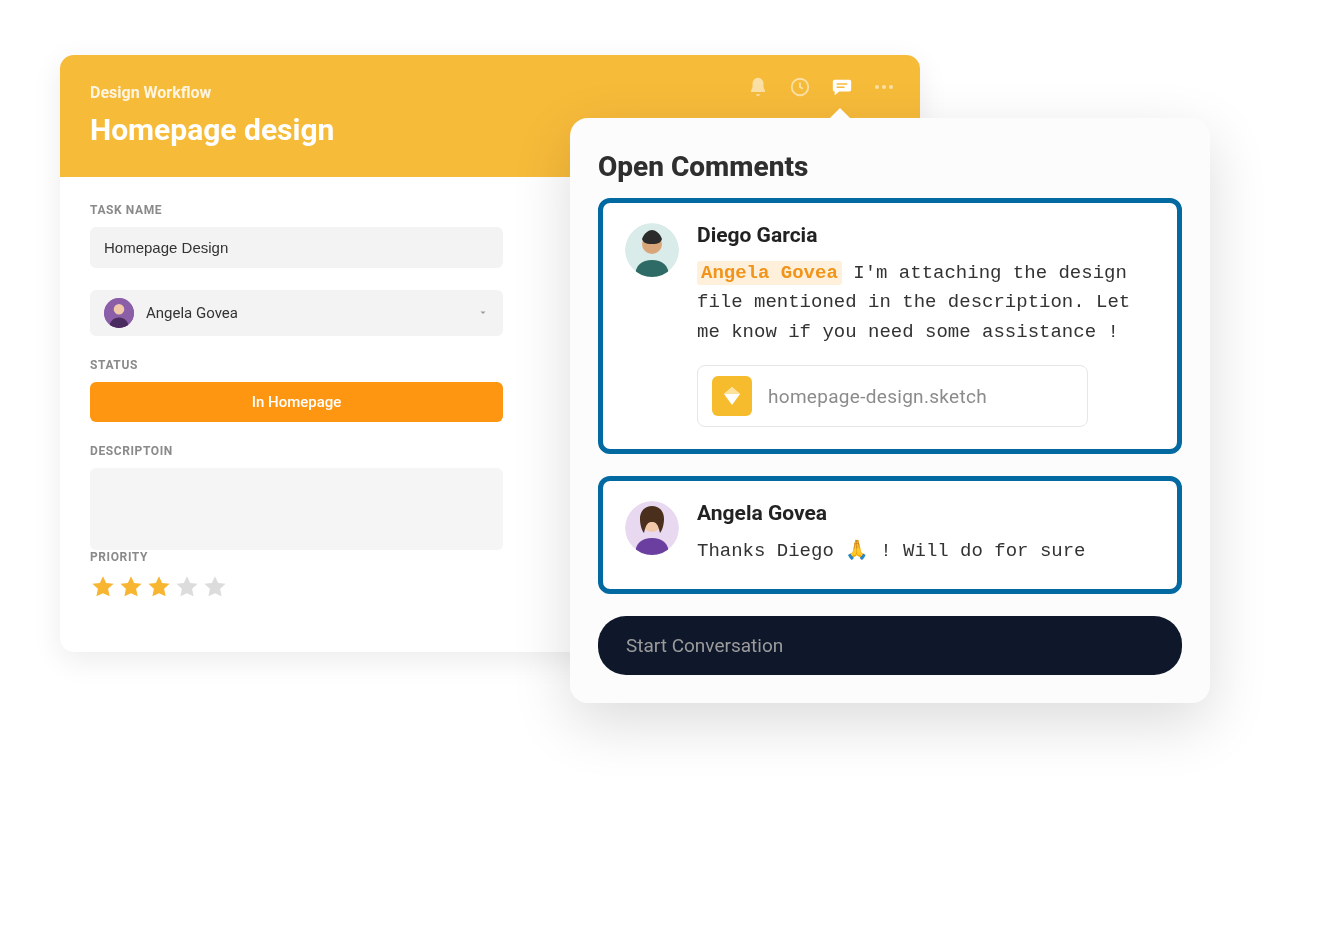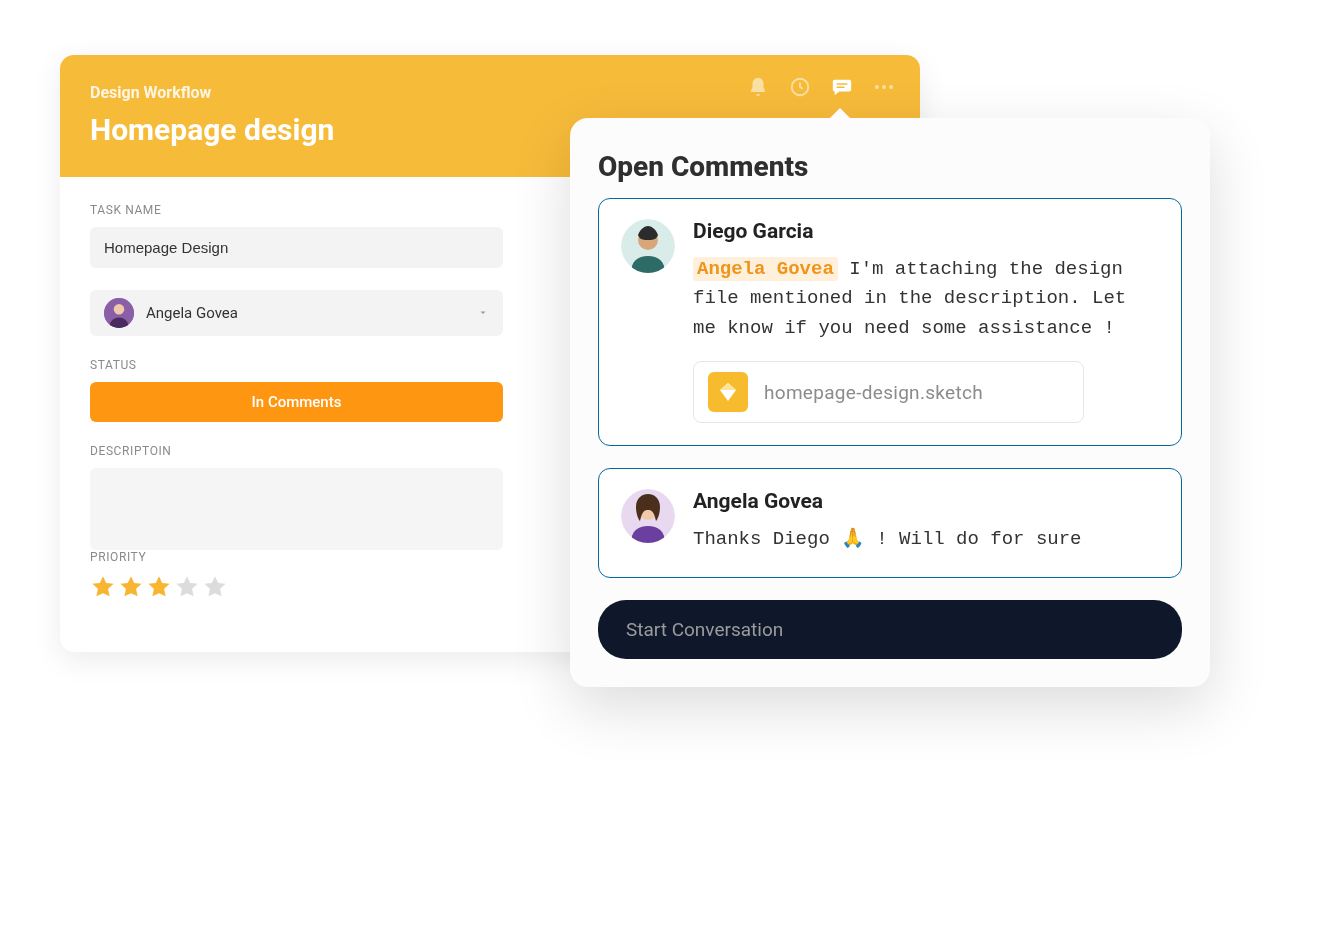--- a/index.html
+++ b/index.html
@@ -64,21 +64,21 @@
   .dots span {
     width: 4px; height: 4px; border-radius: 50%;
     background: rgba(255,255,255,0.55);
   }
 
   .task-body {
     padding: 26px 30px 30px 30px;
   }
   .field-label {
     font-size: 12px;
-    font-weight: 400;
+    font-weight: 700;
     letter-spacing: 0.6px;
     color: #8a8a8a;
     margin-bottom: 10px;
     text-transform: uppercase;
   }
   .field-block { margin-bottom: 22px; }
   .text-input {
     width: 413px;
     background: #f3f3f3;
     border: none;
@@ -153,21 +153,21 @@
     border-bottom:12px solid #fcfcfc;
   }
   .comments-title {
     font-size: 28px;
     font-weight: 800;
     color: #2f2f2f;
     margin-bottom: 15px;
   }
   .comment-card {
     background: #fff;
-    border: 1px solid #0369a1;
+    border: 5px solid #0369a1;
     border-radius: 12px;
     padding: 20px 22px 22px 22px;
     display: flex;
     gap: 18px;
     margin-bottom: 22px;
   }
   .avatar {
     width: 54px; height: 54px; border-radius: 50%;
     flex-shrink: 0;
     overflow:hidden;
@@ -281,21 +281,21 @@
         <div class="chevron">
           <svg width="12" height="12" viewBox="0 0 24 24" fill="currentColor">
               <path d="M7 10l5 5 5-5z"></path>
             </svg>
         </div>
       </div>
     </div>
 
     <div class="field-block">
       <div class="field-label">STATUS</div>
-      <div class="status-pill">In Comments</div>
+      <div class="status-pill">In Homepage</div>
     </div>
 
     <div class="field-block" style="margin-bottom:0">
       <div class="field-label">DESCRIPTOIN</div>
       <div class="desc-box"></div>
     </div>
 
     <div class="field-block">
       <div class="field-label">PRIORITY</div>
       <div class="stars" id="stars-container">

